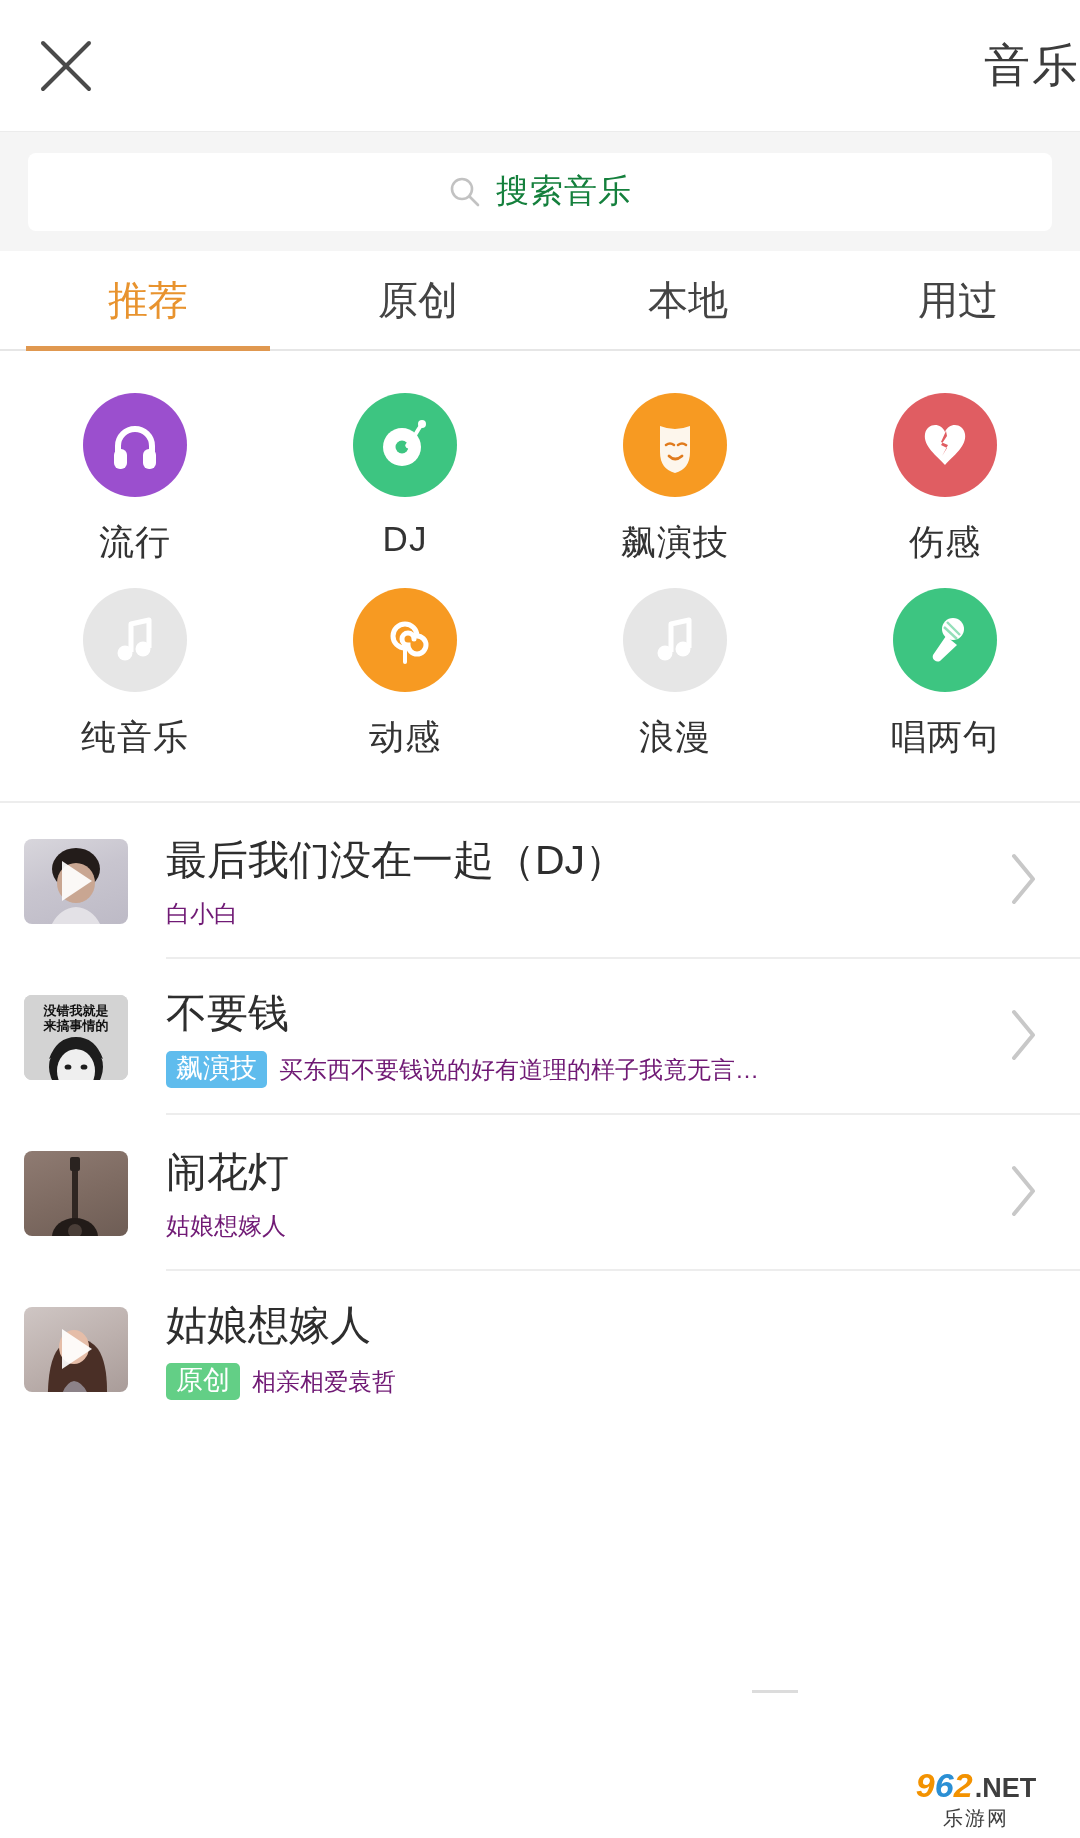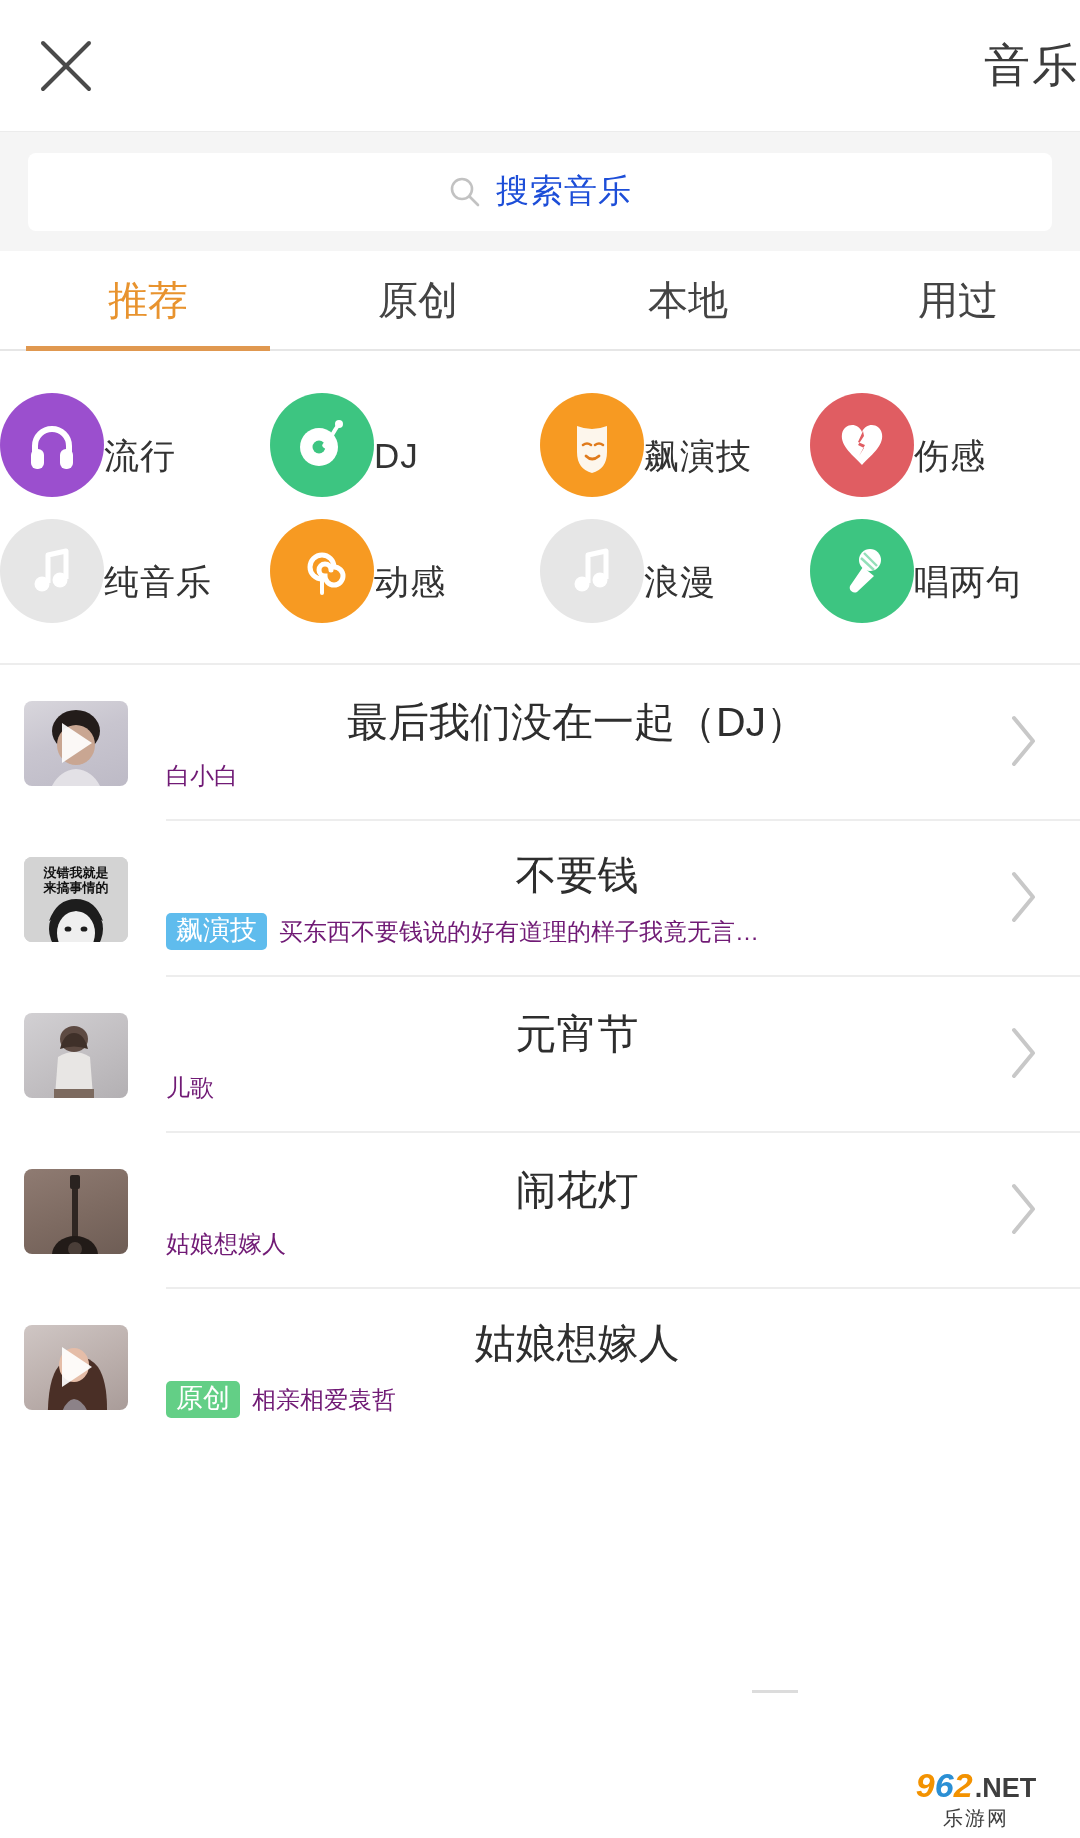--- a/index.html
+++ b/index.html
@@ -63,21 +63,21 @@
     border-radius: 8px;
     display: flex;
     align-items: center;
     justify-content: center;
     gap: 14px;
     cursor: text;
   }
   .search-icon { display: block; }
   .search-placeholder {
     font-size: 33px;
-    color: #1d4ed8;
+    color: #15803d;
     letter-spacing: 1px;
   }
 
   
   .tabs {
     display: flex;
     height: 100px;
     background: #ffffff;
     border-bottom: 2px solid #e6e6e6;
   }
@@ -109,21 +109,21 @@
     background: #ffffff;
     border-bottom: 2px solid #ededed;
   }
   .cat-row {
     display: flex;
   }
   .cat-row + .cat-row { margin-top: 22px; }
   .cat-cell {
     flex: 1;
     display: flex;
-    flex-direction: row;
+    flex-direction: column;
     align-items: center;
     cursor: pointer;
     text-align: center;
   }
   .cat-circle {
     width: 104px;
     height: 104px;
     border-radius: 50%;
     display: flex;
     align-items: center;
@@ -169,21 +169,20 @@
     transform: translate(-50%, -50%);
   }
   .song-text {
     flex: 1;
     margin-left: 38px;
     min-width: 0;
     display: flex;
     flex-direction: column;
     justify-content: center;
     gap: 10px;
-    text-align: center;
   }
   .song-title {
     font-size: 41px;
     color: #2e2e2e;
     white-space: nowrap;
     overflow: hidden;
   }
   .song-sub-line {
     display: flex;
     align-items: center;
@@ -447,43 +446,20 @@
         </div>
       </div>
       <div class="chevron">
         <svg width="34" height="58" viewBox="0 0 34 58">
           <polyline points="8,6 27,29 8,52" fill="none" stroke="#c8c8c8" stroke-width="4" stroke-linecap="round" stroke-linejoin="round"></polyline>
         </svg>
       </div>
       <div class="divider"></div>
     </div>
 
-    <div class="song-row">
-      <div class="thumb" style="background:linear-gradient(150deg,#d2d0d3 0%,#c0bdc0 60%,#b3b0b3 100%)">
-        <svg width="104" height="104" viewBox="0 0 104 104" style="position:absolute;left:0;top:0">
-          <ellipse cx="50" cy="26" rx="14" ry="13" fill="#5d4a42"></ellipse>
-          <path d="M36 36 q4 -16 14 -16 q10 0 14 16 q-14 -5 -28 0 Z" fill="#3f3029"></path>
-          <path d="M34 44 q16 -10 32 0 L70 96 L30 96 Z" fill="#e8e6e4"></path>
-          <rect x="30" y="76" width="40" height="28" fill="#7c6a5f"></rect>
-          <rect x="36" y="92" width="6" height="12" fill="#8b7668"></rect>
-        </svg>
-      </div>
-      <div class="song-text">
-        <div class="song-title">元宵节</div>
-        <div class="song-sub-line">
-          <div class="song-sub">儿歌</div>
-        </div>
-      </div>
-      <div class="chevron">
-        <svg width="34" height="58" viewBox="0 0 34 58">
-          <polyline points="8,6 27,29 8,52" fill="none" stroke="#c8c8c8" stroke-width="4" stroke-linecap="round" stroke-linejoin="round"></polyline>
-        </svg>
-      </div>
-      <div class="divider"></div>
-    </div>
 
     <div class="song-row">
       <div class="thumb" style="background:linear-gradient(160deg,#8f7b72 0%,#7d6a61 55%,#6e5d55 100%)">
         <svg width="104" height="104" viewBox="0 0 104 104" style="position:absolute;left:0;top:0">
           <rect x="46" y="6" width="10" height="14" rx="2" fill="#2a2320"></rect>
           <rect x="48" y="20" width="6" height="52" fill="#2f2622"></rect>
           <ellipse cx="51" cy="86" rx="23" ry="19" fill="#221b18"></ellipse>
           <circle cx="51" cy="80" r="7" fill="#4a3e38"></circle>
         </svg>
       </div>

